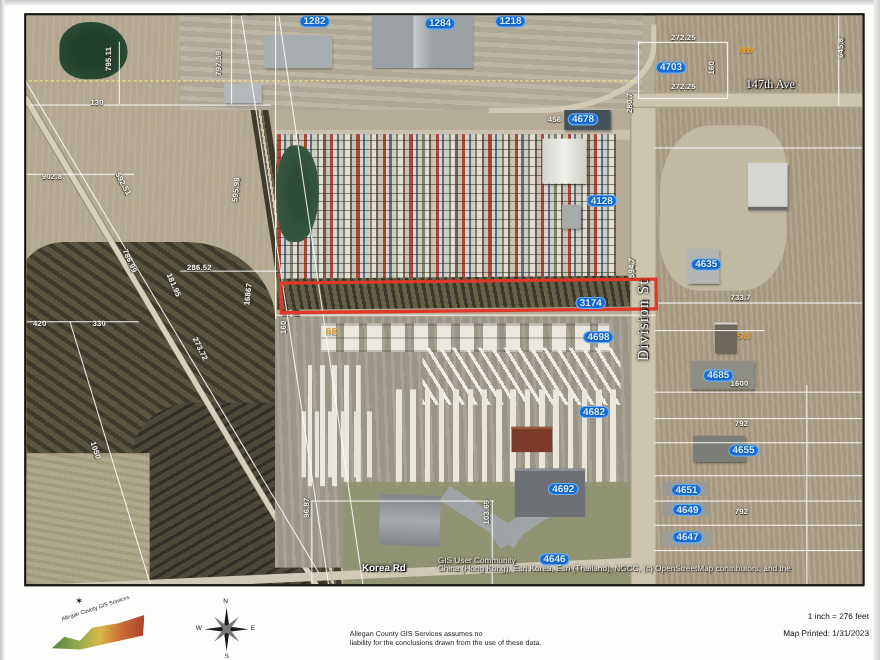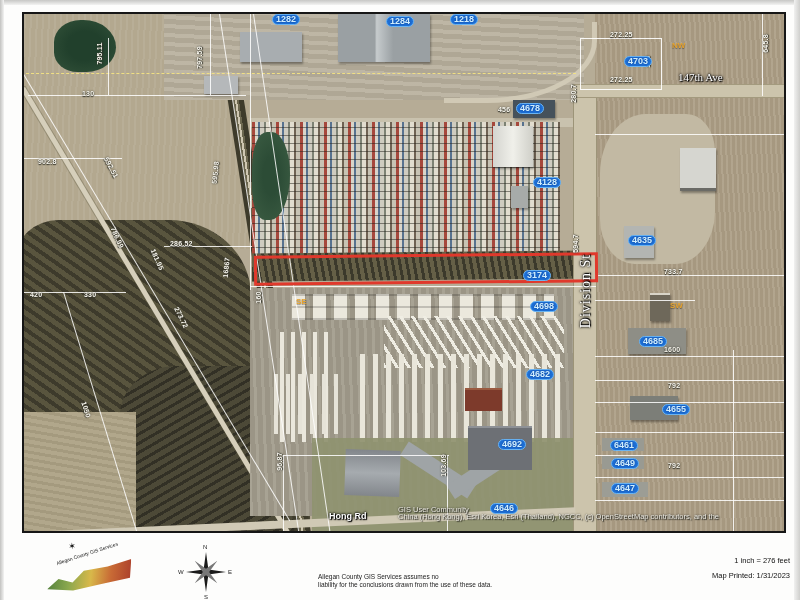--- a/index.html
+++ b/index.html
@@ -248,44 +248,44 @@
         <span class="lbl dim" style="left: 640px; top: 254px;">733.7</span>
         <span class="lbl dim" style="left: 640px; top: 332px;">1600</span>
         <span class="lbl dim" style="left: 644px; top: 368px;">792</span>
         <span class="lbl dim" style="left: 644px; top: 448px;">792</span>
         <span class="lbl dim" style="left: 474px; top: 92px;">456</span>
       </div>
     <div>
         <span class="lbl blue" style="left: 248px; top: 0px;">1282</span>
         <span class="lbl blue" style="left: 362px; top: 2px;">1284</span>
         <span class="lbl blue" style="left: 426px; top: 0px;">1218</span>
-        <span class="lbl blue" style="left: 600px; top: 42px; text-align: center;">4703</span>
+        <span class="lbl blue" style="left: 572px; top: 42px; text-align: center;">4703</span>
         <span class="lbl blue" style="left: 492px; top: 89px;">4678</span>
         <span class="lbl blue" style="left: 509px; top: 163px;">4128</span>
         <span class="lbl blue" style="left: 604px; top: 221px;">4635</span>
         <span class="lbl blue" style="left: 499px; top: 256px;">3174</span>
         <span class="lbl blue" style="left: 506px; top: 287px;">4698</span>
         <span class="lbl blue" style="left: 615px; top: 322px;">4685</span>
         <span class="lbl blue" style="left: 502px; top: 355px;">4682</span>
         <span class="lbl blue" style="left: 638px; top: 390px;">4655</span>
         <span class="lbl blue" style="left: 474px; top: 425px;">4692</span>
-        <span class="lbl blue" style="left: 586px; top: 426px;">6461</span>
+        <span class="lbl blue" style="left: 586px; top: 426px;">4651</span>
         <span class="lbl blue" style="left: 587px; top: 444px;">4649</span>
         <span class="lbl blue" style="left: 587px; top: 469px;">4647</span>
         <span class="lbl blue" style="left: 466px; top: 489px;">4646</span>
       </div>
     <div>
         <span class="lbl orange" style="left: 648px; top: 28px;">NW</span>
         <span class="lbl orange" style="left: 646px; top: 288px;">SW</span>
         <span class="lbl orange" style="left: 272px; top: 284px;">SE</span>
       </div>
     <div>
         <span class="lbl street st-serif" style="left: 654px; top: 58px;">147th Ave</span>
         <span class="lbl street st-serif st-big" style="left: 525px; top: 270px; transform: rotate(-90deg);">Division St</span>
-        <span class="lbl street st-sans" style="left: 305px; top: 498px;">Hong Rd</span>
+        <span class="lbl street st-sans" style="left: 305px; top: 498px;">Korea Rd</span>
       </div>
 
     <div class="attr" style="left:374px;top:498px">China (Hong Kong), Esri Korea, Esri (Thailand), NGCC, (c) OpenStreetMap contributors, and the</div>
     <div class="attr" style="left:374px;top:491px">GIS User Community</div>
   </div>
 
   <div class="logo-wrap">
     <span class="logo-bug">✶</span>
     <span class="logo-text">Allegan County GIS Services</span>
     <div class="logo-blob"></div>

